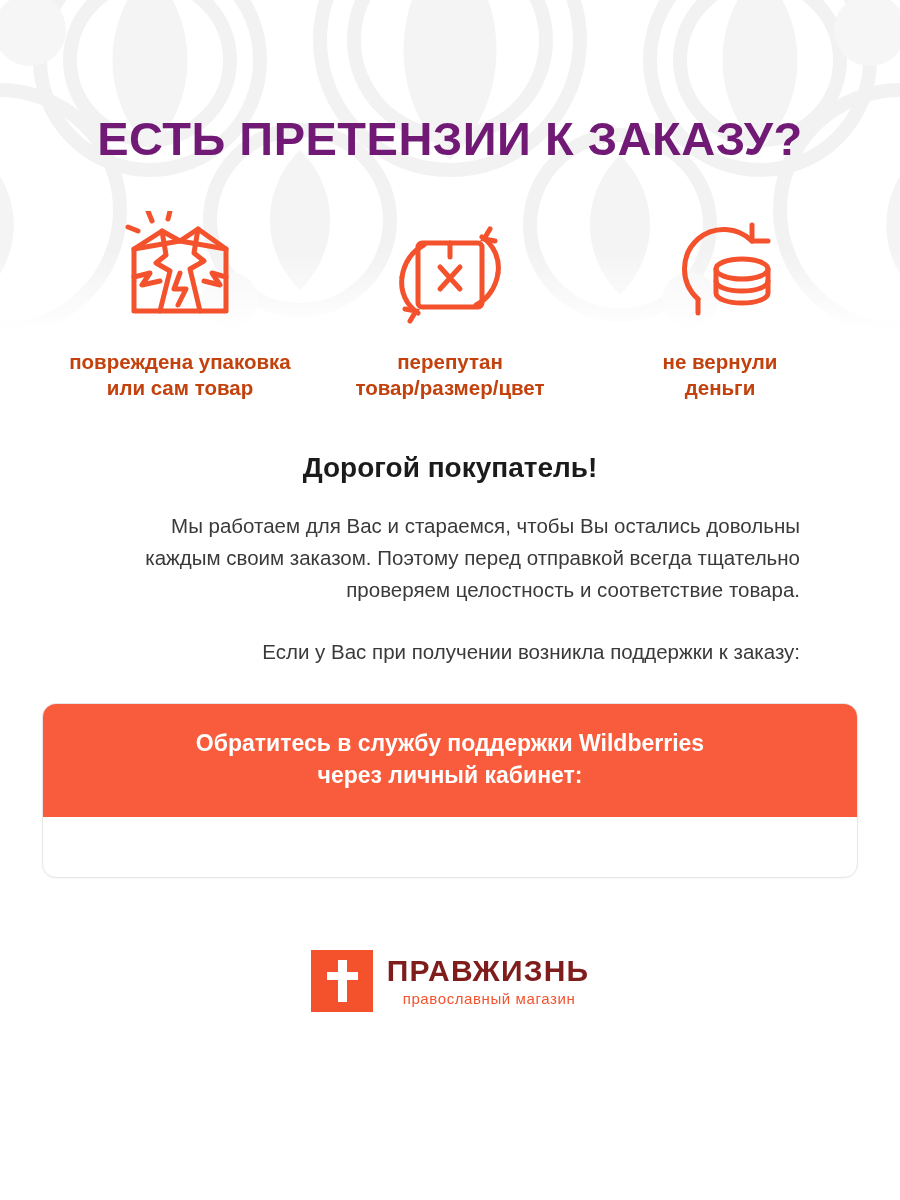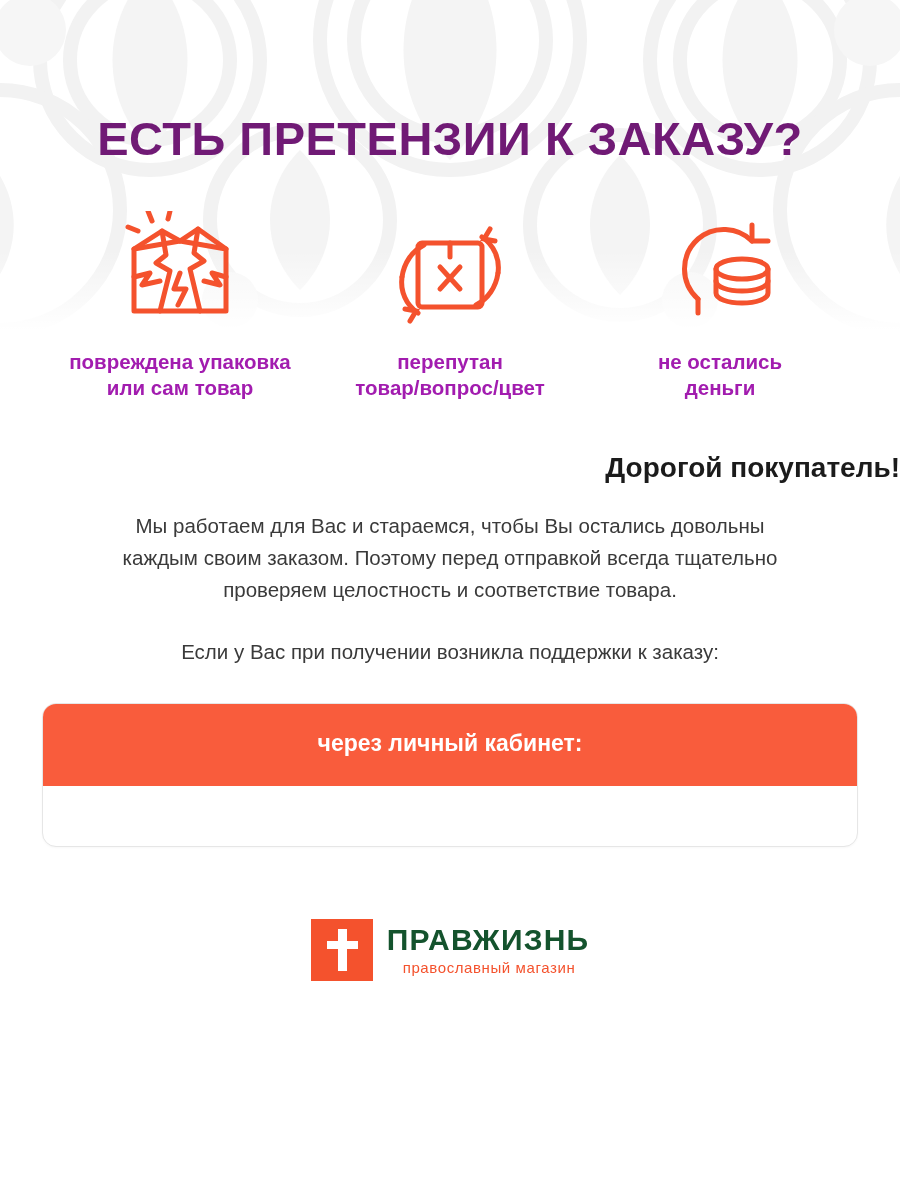--- a/index.html
+++ b/index.html
@@ -69,33 +69,33 @@
     display: flex;
     align-items: center;
     justify-content: center;
   }
   .icon-caption {
     margin-top: 12px;
     text-align: center;
     font-size: 20.5px;
     font-weight: bold;
     line-height: 1.25;
-    color: #a21caf;
+    color: #c2410c;
   }
 
   
   .greeting {
-    text-align: right;
+    text-align: center;
     font-size: 28px;
     font-weight: bold;
     color: #1b1b1b;
     margin-top: 52px;
   }
   .para {
-    text-align: center;
+    text-align: right;
     font-size: 20.5px;
     line-height: 1.55;
     color: #3a3a3a;
     margin: 26px auto 0;
     max-width: 700px;
     font-weight: normal;
   }
   .para.second {
     margin-top: 30px;
   }
@@ -177,21 +177,21 @@
     top: 22px;
     width: 31px;
     height: 8px;
   }
   .logo-text {
     margin-left: 14px;
   }
   .logo-name {
     font-size: 30px;
     font-weight: bold;
-    color: #14532d;
+    color: #7f1d1d;
     letter-spacing: 1.2px;
     line-height: 1;
   }
   .logo-sub {
     font-size: 15px;
     color: #f4522d;
     letter-spacing: 0.6px;
     margin-top: 5px;
     line-height: 1;
     margin-left: 16px;
@@ -276,49 +276,50 @@
           <path d="M96 26 C 108 34, 114 48, 112 62"></path>
           <path d="M104 18 L98 28 L109 30" stroke-linejoin="miter"></path>
           <path d="M32 102 C 20 94, 14 80, 16 66"></path>
           <path d="M24 110 L30 100 L19 98" stroke-linejoin="miter"></path>
           <path d="M112 62 C 110 76, 102 88, 90 94"></path>
           <path d="M16 66 C 18 52, 26 40, 38 34"></path>
         </svg>
       </div>
       <div class="icon-caption">
         <div>перепутан</div>
-        <div>товар/вопрос/цвет</div>
+        <div>товар/размер/цвет</div>
       </div>
     </div>
 
     <div class="icon-cell">
       <div class="icon-art">
         <svg width="128" height="122" viewBox="0 0 128 122" fill="none" stroke="#f4522d" stroke-width="5" stroke-linejoin="round" stroke-linecap="round">
           <path d="M96 30 C 82 16, 58 14, 42 28 C 24 44, 24 72, 42 88"></path>
           <path d="M96 30 L96 14 M96 30 L112 30"></path>
           <path d="M42 88 L42 102"></path>
           <ellipse cx="86" cy="58" rx="26" ry="10"></ellipse>
           <path d="M60 58 L60 70 C 60 76, 72 80, 86 80 C 100 80, 112 76, 112 70 L112 58"></path>
           <path d="M60 70 L60 82 C 60 88, 72 92, 86 92 C 100 92, 112 88, 112 82 L112 70"></path>
         </svg>
       </div>
       <div class="icon-caption">
-        <div>не остались</div>
+        <div>не вернули</div>
         <div>деньги</div>
       </div>
     </div>
 
   </div>
 
   <div class="greeting">Дорогой покупатель!</div>
   <p class="para">Мы работаем для Вас и стараемся, чтобы Вы остались довольны каждым своим заказом. Поэтому перед отправкой всегда тщательно проверяем целостность и соответствие товара.</p>
   <p class="para second">Если у Вас при получении возникла поддержки к заказу:</p>
 
   <div class="card">
     <div class="card-header">
+      <div>Обратитесь в службу поддержки Wildberries</div>
       <div>через личный кабинет:</div>
     </div>
     <div class="card-body">
 
 
 
     </div>
   </div>
 
   <div class="footer">

